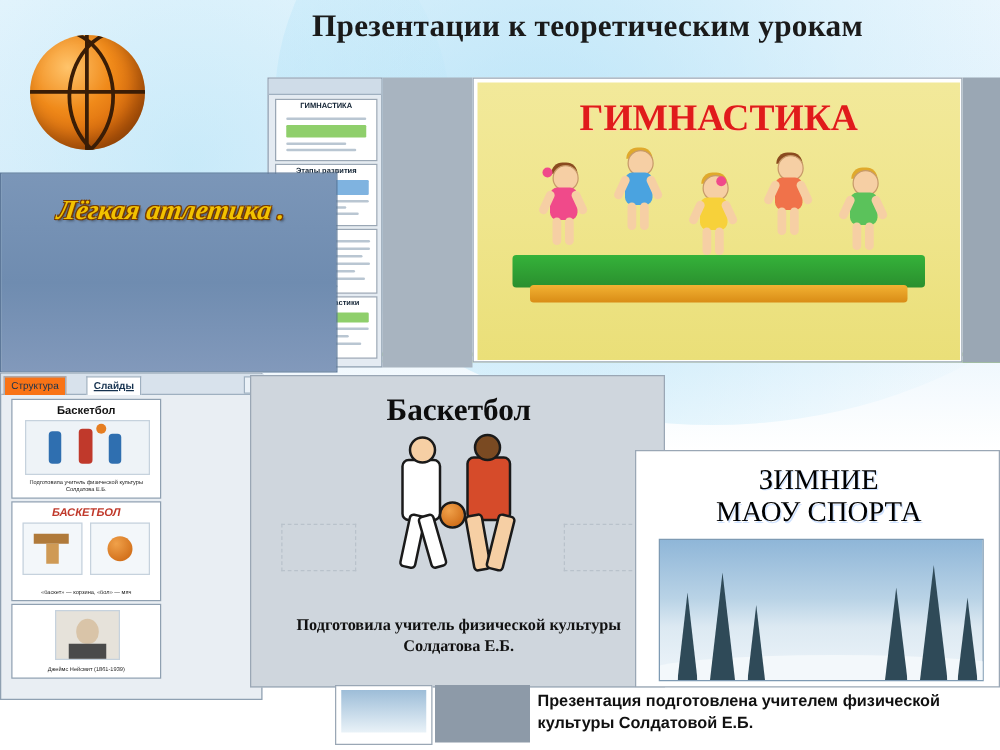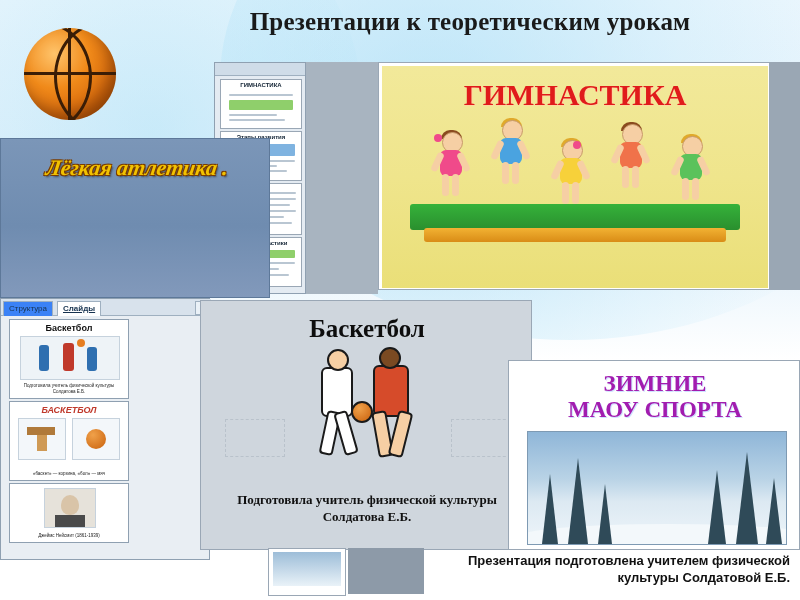--- a/index.html
+++ b/index.html
@@ -136,54 +136,54 @@
   }
   .ph-box{position:absolute;border:1px dashed #b9c2cb;}
 
   
   .slide-winter{
     left:508px;top:360px;width:292px;height:190px;
     background:#ffffff;border:1px solid #9aa7b5;
   }
   .winter-title{
     position:absolute;left:0;top:10px;width:292px;text-align:center;
-    font-family:"Liberation Serif", serif;font-weight:bold;font-size:23px;line-height:26px;color:#a21caf;
+    font-family:"Liberation Serif", serif;font-weight:normal;font-size:23px;line-height:26px;color:#000000;
     text-shadow:1px 1px 0 #cfe2ff;
   }
   .winter-photo{
     position:absolute;left:18px;top:70px;width:258px;height:112px;
     background:linear-gradient(180deg,#8fb6d8 0%,#b9d3e6 42%,#dce9f2 62%,#eef5fa 100%);
     border:1px solid #7e9ab3;overflow:hidden;
   }
   .tree{position:absolute;bottom:0;background:#2f4a58;}
   .snowhill{position:absolute;left:-10px;bottom:-6px;width:300px;height:26px;border-radius:50% 50% 0 0;background:#f3f8fb;}
 
   
   .bottom-caption{
-    position:absolute;left:430px;top:552px;width:360px;text-align:right;
+    position:absolute;left:430px;top:552px;width:360px;text-align:left;
     font-weight:bold;font-size:13px;line-height:17px;color:#111;
   }
   .bottom-gray{
     position:absolute;left:348px;top:548px;width:76px;height:46px;background:#8d9aa8;
   }
   .bottom-thumb{
     position:absolute;left:268px;top:548px;width:76px;height:46px;background:#ffffff;border:1px solid #9aa7b5;
     overflow:hidden;
   }
   .bt-pic{position:absolute;left:4px;top:3px;width:68px;height:34px;background:linear-gradient(180deg,#9dbdd8,#e9f2f8);}
 
   
   .ppt-window{
     position:absolute;left:0px;top:298px;width:210px;height:262px;
     background:#e9eef3;border:1px solid #8fa0b1;box-sizing:border-box;
   }
   .ppt-tabs{position:absolute;left:0;top:0;width:210px;height:16px;background:#d8e2ec;border-bottom:1px solid #9fb0c0;}
   .ppt-tab{
     position:absolute;top:2px;height:14px;line-height:14px;font-size:8px;color:#16324f;
-    padding:0 5px;border:1px solid #9fb0c0;border-bottom:none;background:#3b82f6;
+    padding:0 5px;border:1px solid #9fb0c0;border-bottom:none;background:#f97316;
   }
   .ppt-tab.sel{background:#ffffff;font-weight:bold;}
   .ppt-close{
     position:absolute;right:2px;top:2px;width:12px;height:12px;line-height:11px;text-align:center;
     font-size:9px;color:#16324f;border:1px solid #9fb0c0;background:#eaf1f7;
   }
   .ppt-thumb{
     position:absolute;left:8px;width:118px;background:#ffffff;border:1px solid #8fa0b1;
   }
   .ppt-thumb .tt{
@@ -343,21 +343,21 @@
   </div>
 </div>
 
 <div class="slide slide-athletics">
   <div class="ath-title">Лёгкая атлетика .</div>
 </div>
 
 <div class="ppt-window">
   <div class="ppt-tabs">
     <div class="ppt-tab" style="left:2px;">Структура</div>
-    <div class="ppt-tab sel" style="left:56px;text-decoration:underline;">Слайды</div>
+    <div class="ppt-tab sel" style="left:68px;text-decoration:underline;">Слайды</div>
     <div class="ppt-close">×</div>
   </div>
 
   <div class="ppt-thumb" style="top:20px;height:78px;">
     <div class="tt">Баскетбол</div>
     <div style="position:absolute;left:10px;top:16px;width:98px;height:42px;background:#eef3f7;border:1px solid #c6d2dd;">
       <div style="position:absolute;left:18px;top:8px;width:10px;height:26px;background:#2f6fb0;border-radius:3px;"></div>
       <div style="position:absolute;left:42px;top:6px;width:11px;height:28px;background:#c0392b;border-radius:3px;"></div>
       <div style="position:absolute;left:66px;top:10px;width:10px;height:24px;background:#2f6fb0;border-radius:3px;"></div>
       <div style="position:absolute;left:56px;top:2px;width:8px;height:8px;border-radius:50%;background:#e67e22;"></div>

